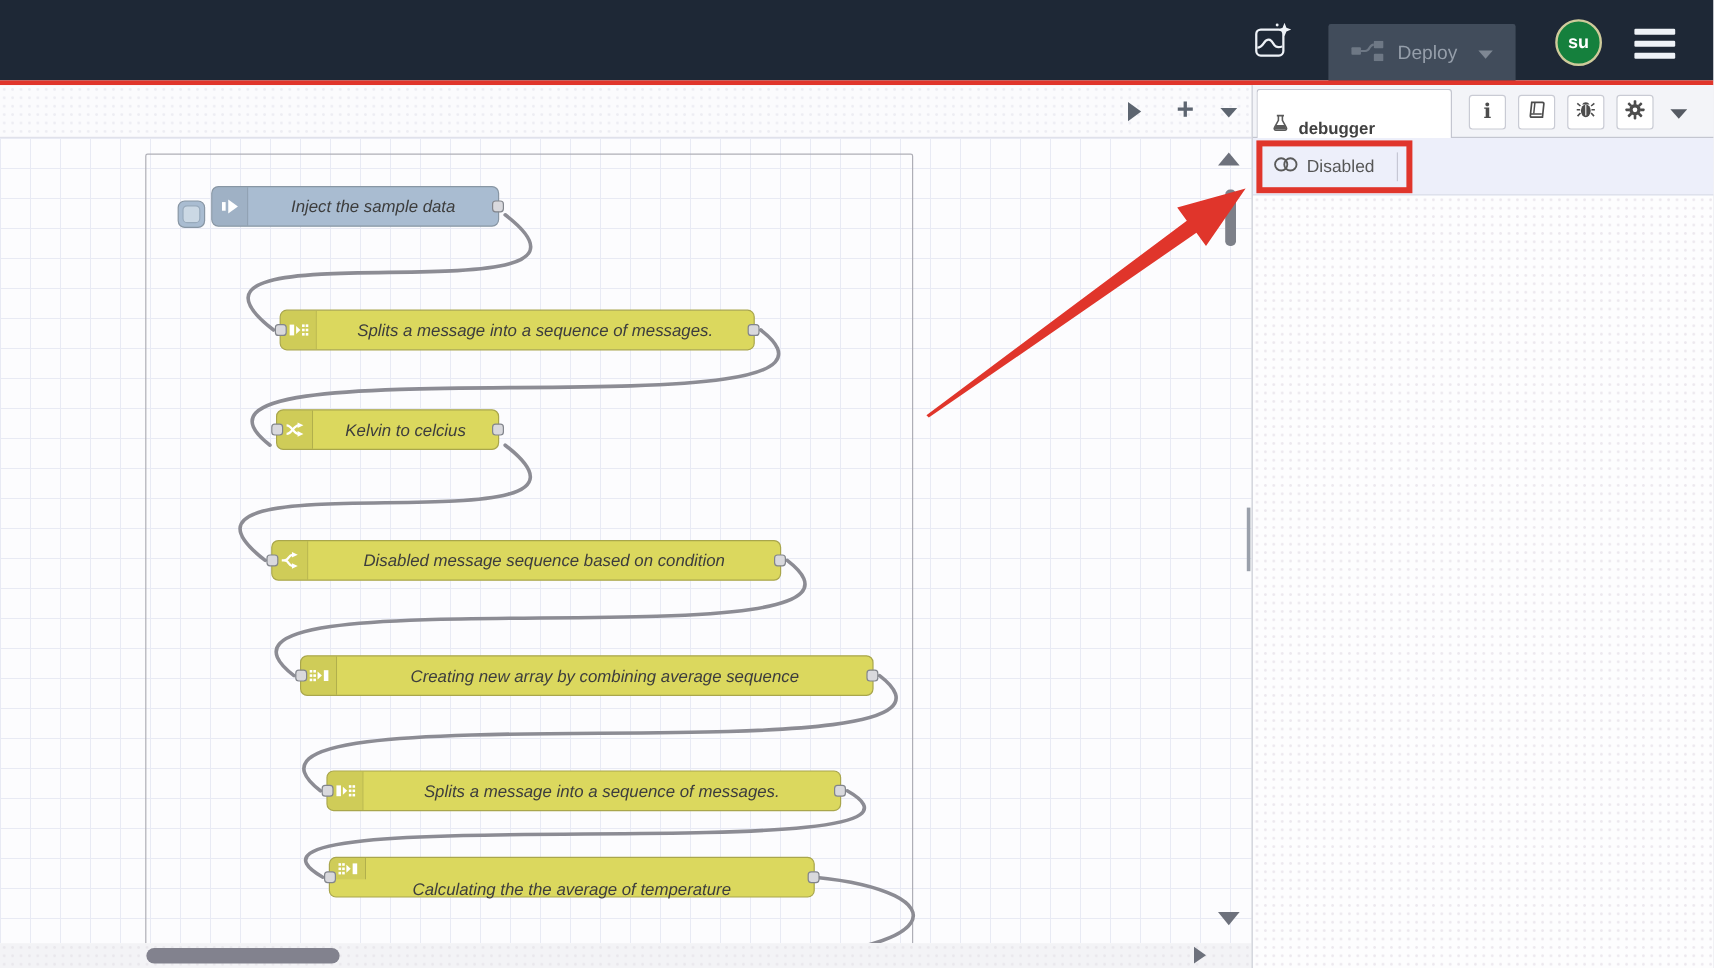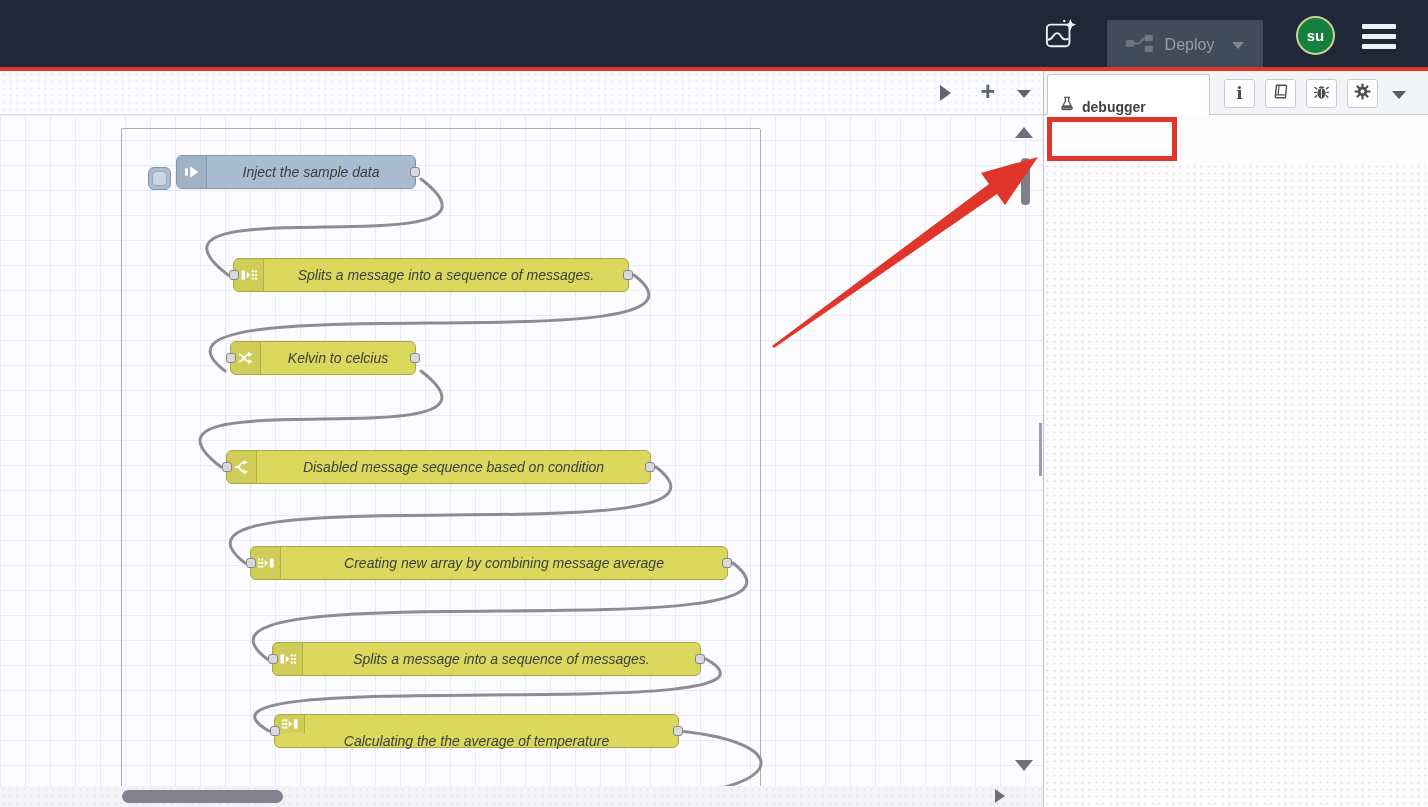--- a/index.html
+++ b/index.html
@@ -208,21 +208,21 @@
                     <rect x="4.6" y="4.8" width="2.4" height="2.4"></rect>
                     <rect x="1.2" y="8.8" width="2.4" height="2.4"></rect>
                     <rect x="4.6" y="8.8" width="2.4" height="2.4"></rect>
                     <rect x="1.2" y="12.8" width="2.4" height="2.4"></rect>
                     <rect x="4.6" y="12.8" width="2.4" height="2.4"></rect>
                     <polygon points="8.5,6.3 8.5,13.7 12.5,10"></polygon>
                     <rect x="14.3" y="5" width="4.2" height="10"></rect>
                   </g>
                 </svg>
               </div>
-              <div class="node-label">Creating new array by combining message average</div>
+              <div class="node-label">Creating new array by combining average sequence</div>
               <div class="port in"></div>
               <div class="port out"></div>
             </div>
             <div class="node" style="left: 272px; top: 527px; width: 429px; background: rgb(219, 216, 94); border: 1px solid rgb(169, 166, 76);">
               <div class="node-iconcell">
                 <svg viewBox="0 0 20 20" width="18" height="18">
                   <g fill="#fff">
                     <rect x="1.5" y="5" width="4.2" height="10"></rect>
                     <polygon points="7.5,6.3 7.5,13.7 11.5,10"></polygon>
                     <rect x="13" y="4.8" width="2.4" height="2.4"></rect>
@@ -322,20 +322,30 @@
                     <rect x="8.7" y="0.6" width="2.6" height="4.4" rx="0.8" transform="rotate(270,10,10)"></rect>
                     <rect x="8.7" y="0.6" width="2.6" height="4.4" rx="0.8" transform="rotate(315,10,10)"></rect>
                   </g>
                 </g>
                 <circle cx="10" cy="10" r="2.3" fill="#fff"></circle>
               </svg></span>
           </div>
         <div class="sb-chevron" style="left:348px"></div>
       </div>
 
+      <div id="sb-toolbar">
+        <div class="disabled-btn">
+          <span><svg viewBox="0 0 23 15" width="21" height="14">
+                <circle cx="7.3" cy="7.5" r="5.6" fill="none" stroke="#5a5a5a" stroke-width="1.7"></circle>
+                <circle cx="15.7" cy="7.5" r="5.6" fill="none" stroke="#5a5a5a" stroke-width="1.7"></circle>
+              </svg></span>
+          <span class="disabled-label">Disabled</span>
+        </div>
+        <div class="toolbar-sep"></div>
+      </div>
 
       <div id="anno-rect" style="border-color: rgb(224, 53, 43);"></div>
 
       <div id="sb-content"></div>
     </div>
 
   </div>
 </div>
 
 </body></html>

